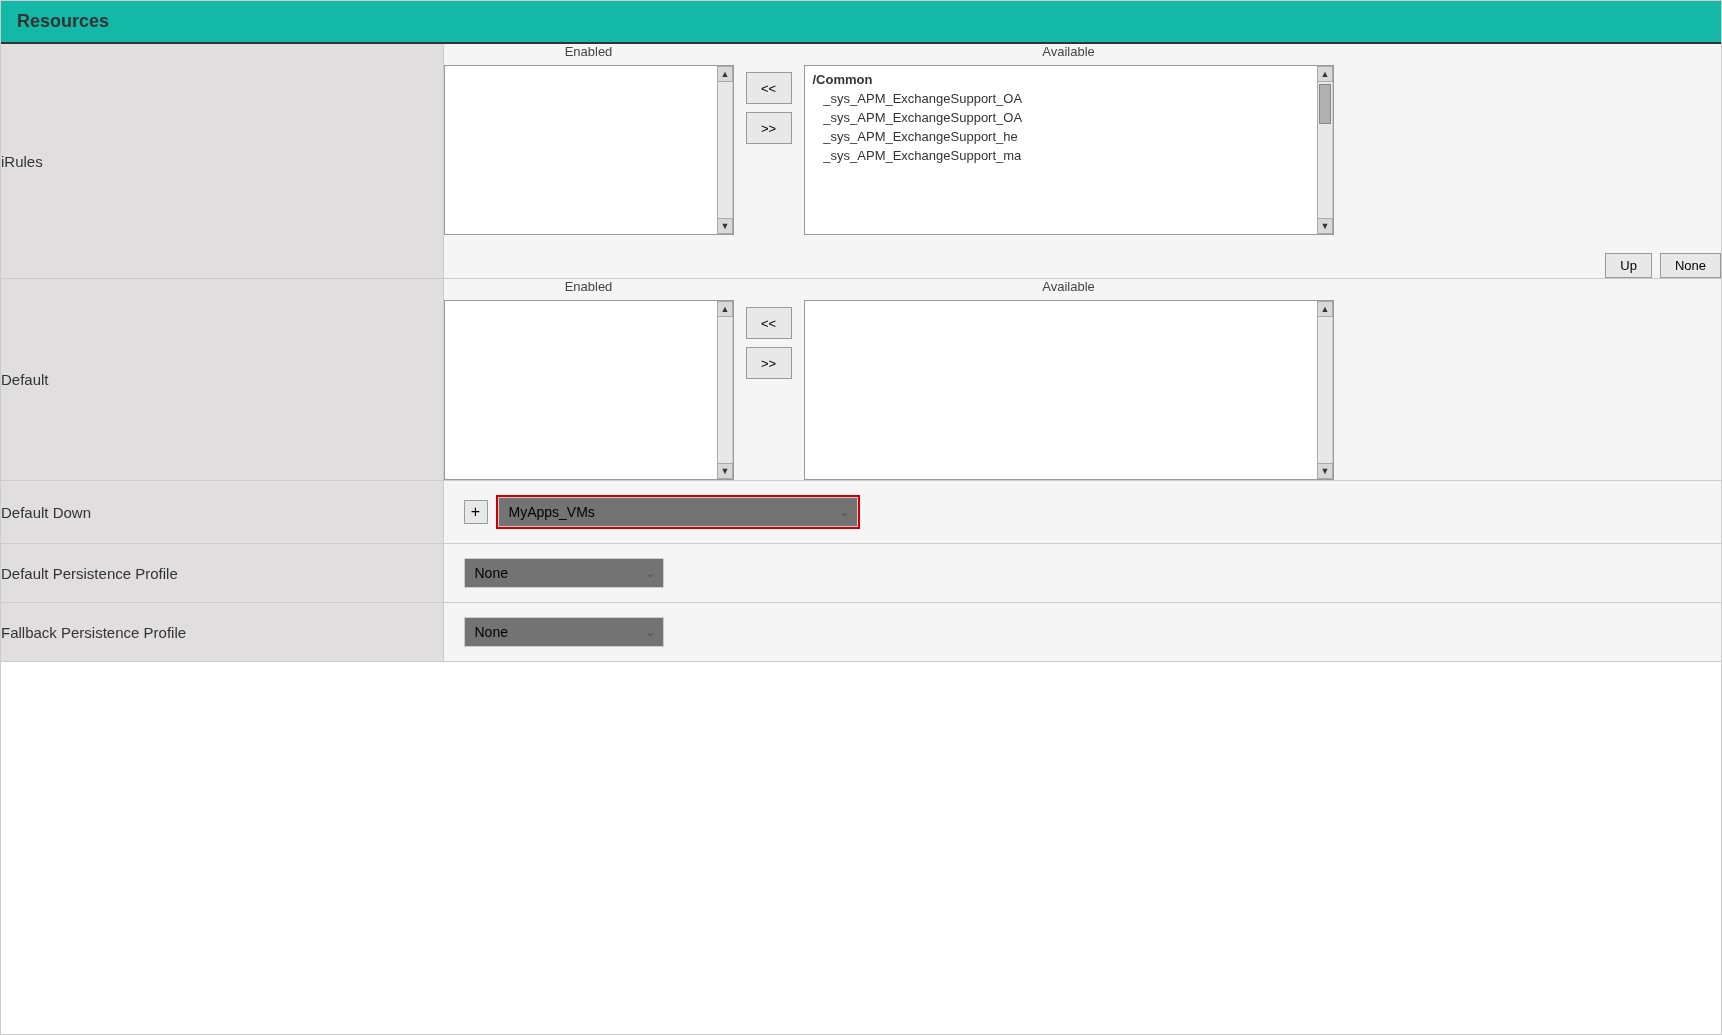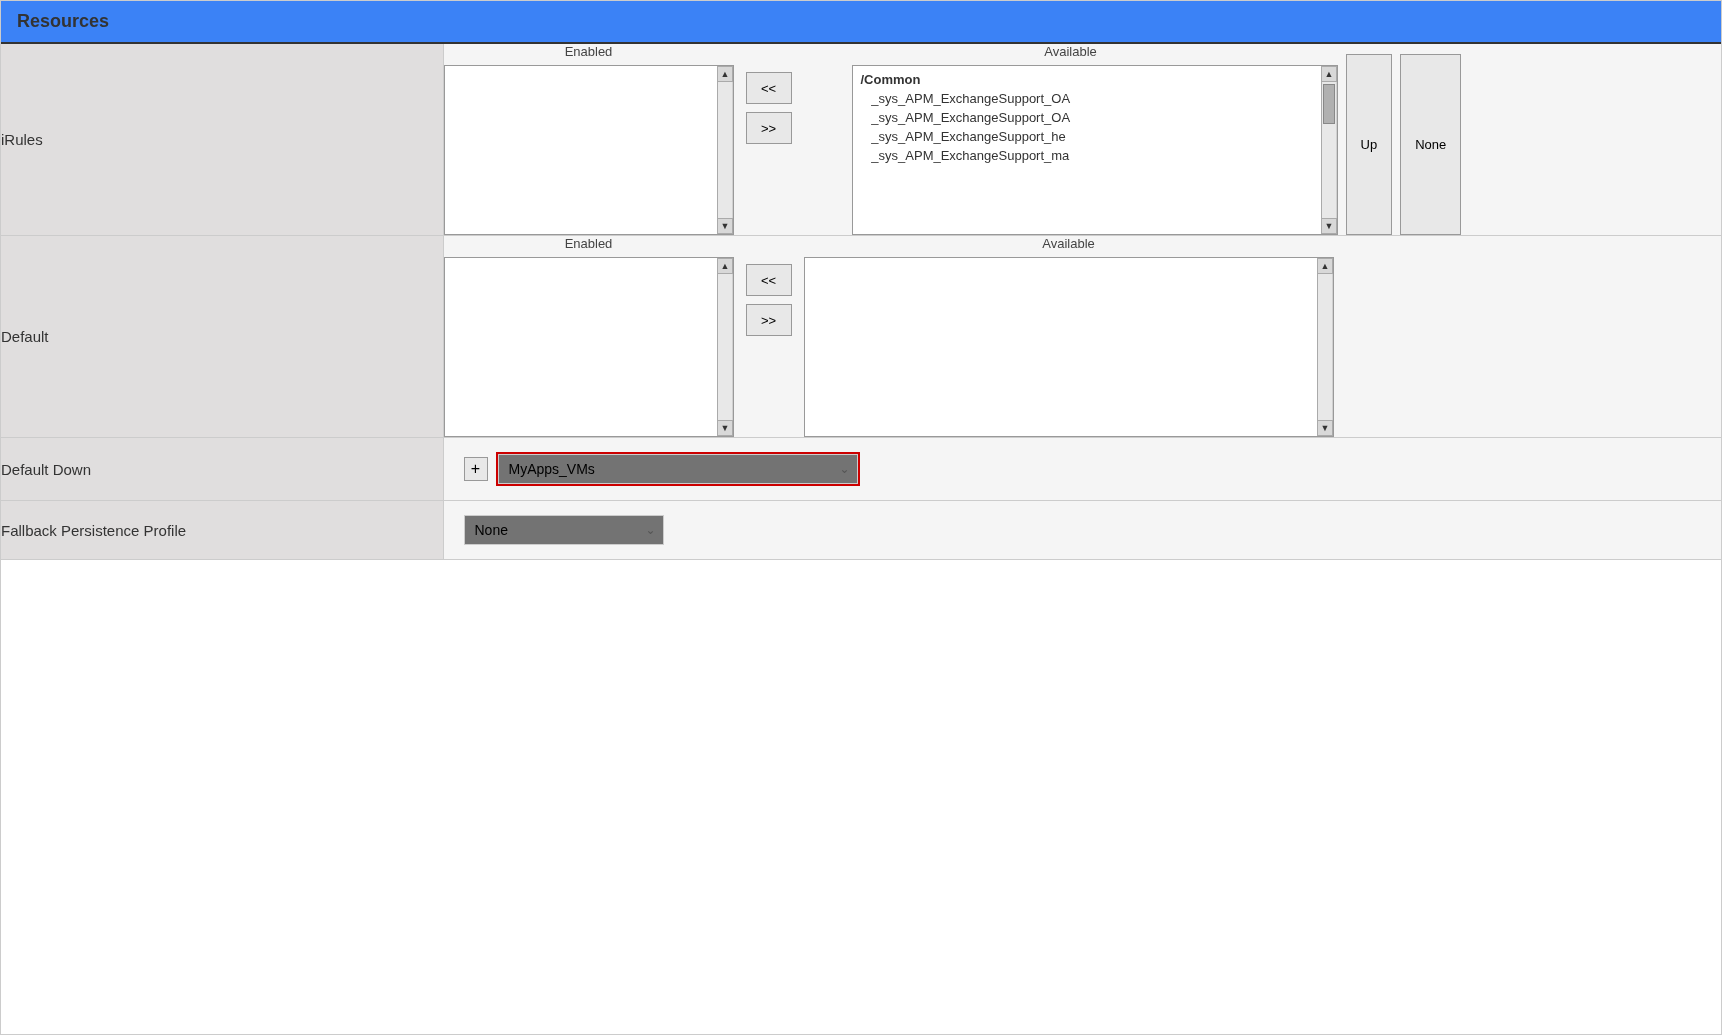--- a/index.html
+++ b/index.html
@@ -13,21 +13,21 @@
       width: 1722px;
       min-height: 1035px;
       background: #fff;
       border: 1px solid #ccc;
     }
     .section-header {
       padding: 10px 16px;
       font-size: 18px;
       font-weight: bold;
       border-bottom: 2px solid #333;
-      background: #3b82f6;
+      background: #14b8a6;
     }
     .resources-table {
       width: 100%;
       border-collapse: collapse;
     }
     .resources-table tr {
       border-bottom: 1px solid #ccc;
     }
     .resources-table td {
       padding: 0;
@@ -43,21 +43,21 @@
     }
     .content-cell {
       padding: 16px 20px;
       background: #f5f5f5;
       vertical-align: top;
     }
 
     
     .listbox-section {
       display: flex;
-      flex-direction: row;
+      flex-direction: column;
       gap: 8px;
     }
     .listbox-row {
       display: flex;
       align-items: flex-start;
       gap: 12px;
     }
     .listbox-group {
       display: flex;
       flex-direction: column;
@@ -72,23 +72,22 @@
     .listbox-wrapper {
       position: relative;
       border: 1px solid #999;
       background: #fff;
     }
     .listbox-enabled {
       width: 290px;
       height: 170px;
     }
     .listbox-available {
-      width: 486px;
+      width: 530px;
       height: 170px;
-      margin-left: 48px;
     }
     .listbox-available-policies {
       width: 530px;
       height: 180px;
     }
     .listbox-enabled-policies {
       width: 290px;
       height: 180px;
     }
     .listbox-inner {
@@ -347,20 +346,33 @@
                 <option>MyApps_VMs</option>
                 <option>None</option>
               </select>
               <span class="chevron">⌄</span>
             </div>
           </div>
         </div>
       </td>
     </tr>
 
+    <tr>
+      <td class="label-cell">Default Persistence Profile</td>
+      <td style="background:#f5f5f5;">
+        <div class="simple-row-content">
+          <div class="select-wrapper">
+            <select class="select-dropdown persistence-select">
+              <option>None</option>
+            </select>
+            <span class="chevron">⌄</span>
+          </div>
+        </div>
+      </td>
+    </tr>
 
     <tr>
       <td class="label-cell">Fallback Persistence Profile</td>
       <td style="background:#f5f5f5;">
         <div class="simple-row-content">
           <div class="select-wrapper">
             <select class="select-dropdown persistence-select">
               <option>None</option>
             </select>
             <span class="chevron">⌄</span>

